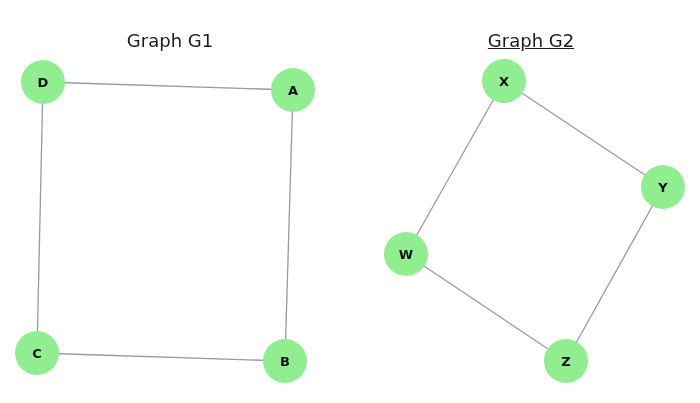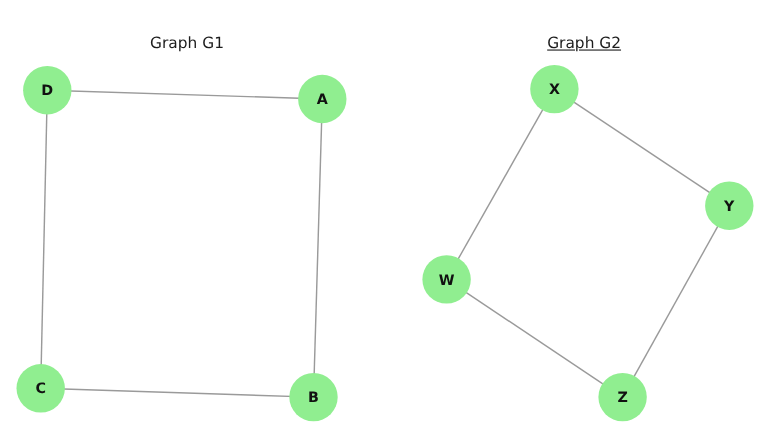--- a/index.html
+++ b/index.html
@@ -29,21 +29,21 @@
     font-size: 13px;
     font-weight: bold;
     text-anchor: middle;
     font-family: "DejaVu Sans", sans-serif;
   }
   .graph-title {
     position: absolute;
     top: 33px;
     width: 300px;
     text-align: center;
-    font-size: 14px;
+    font-size: 18px;
     color: #1c1c1c;
     line-height: 15px;
   }
   .graph-title.g1 { left: 20px; }
   .graph-title.g2 { left: 381px; text-decoration: underline; }
 </style>
 </head>
 <body>
 
 <div id="canvas-wrap">

